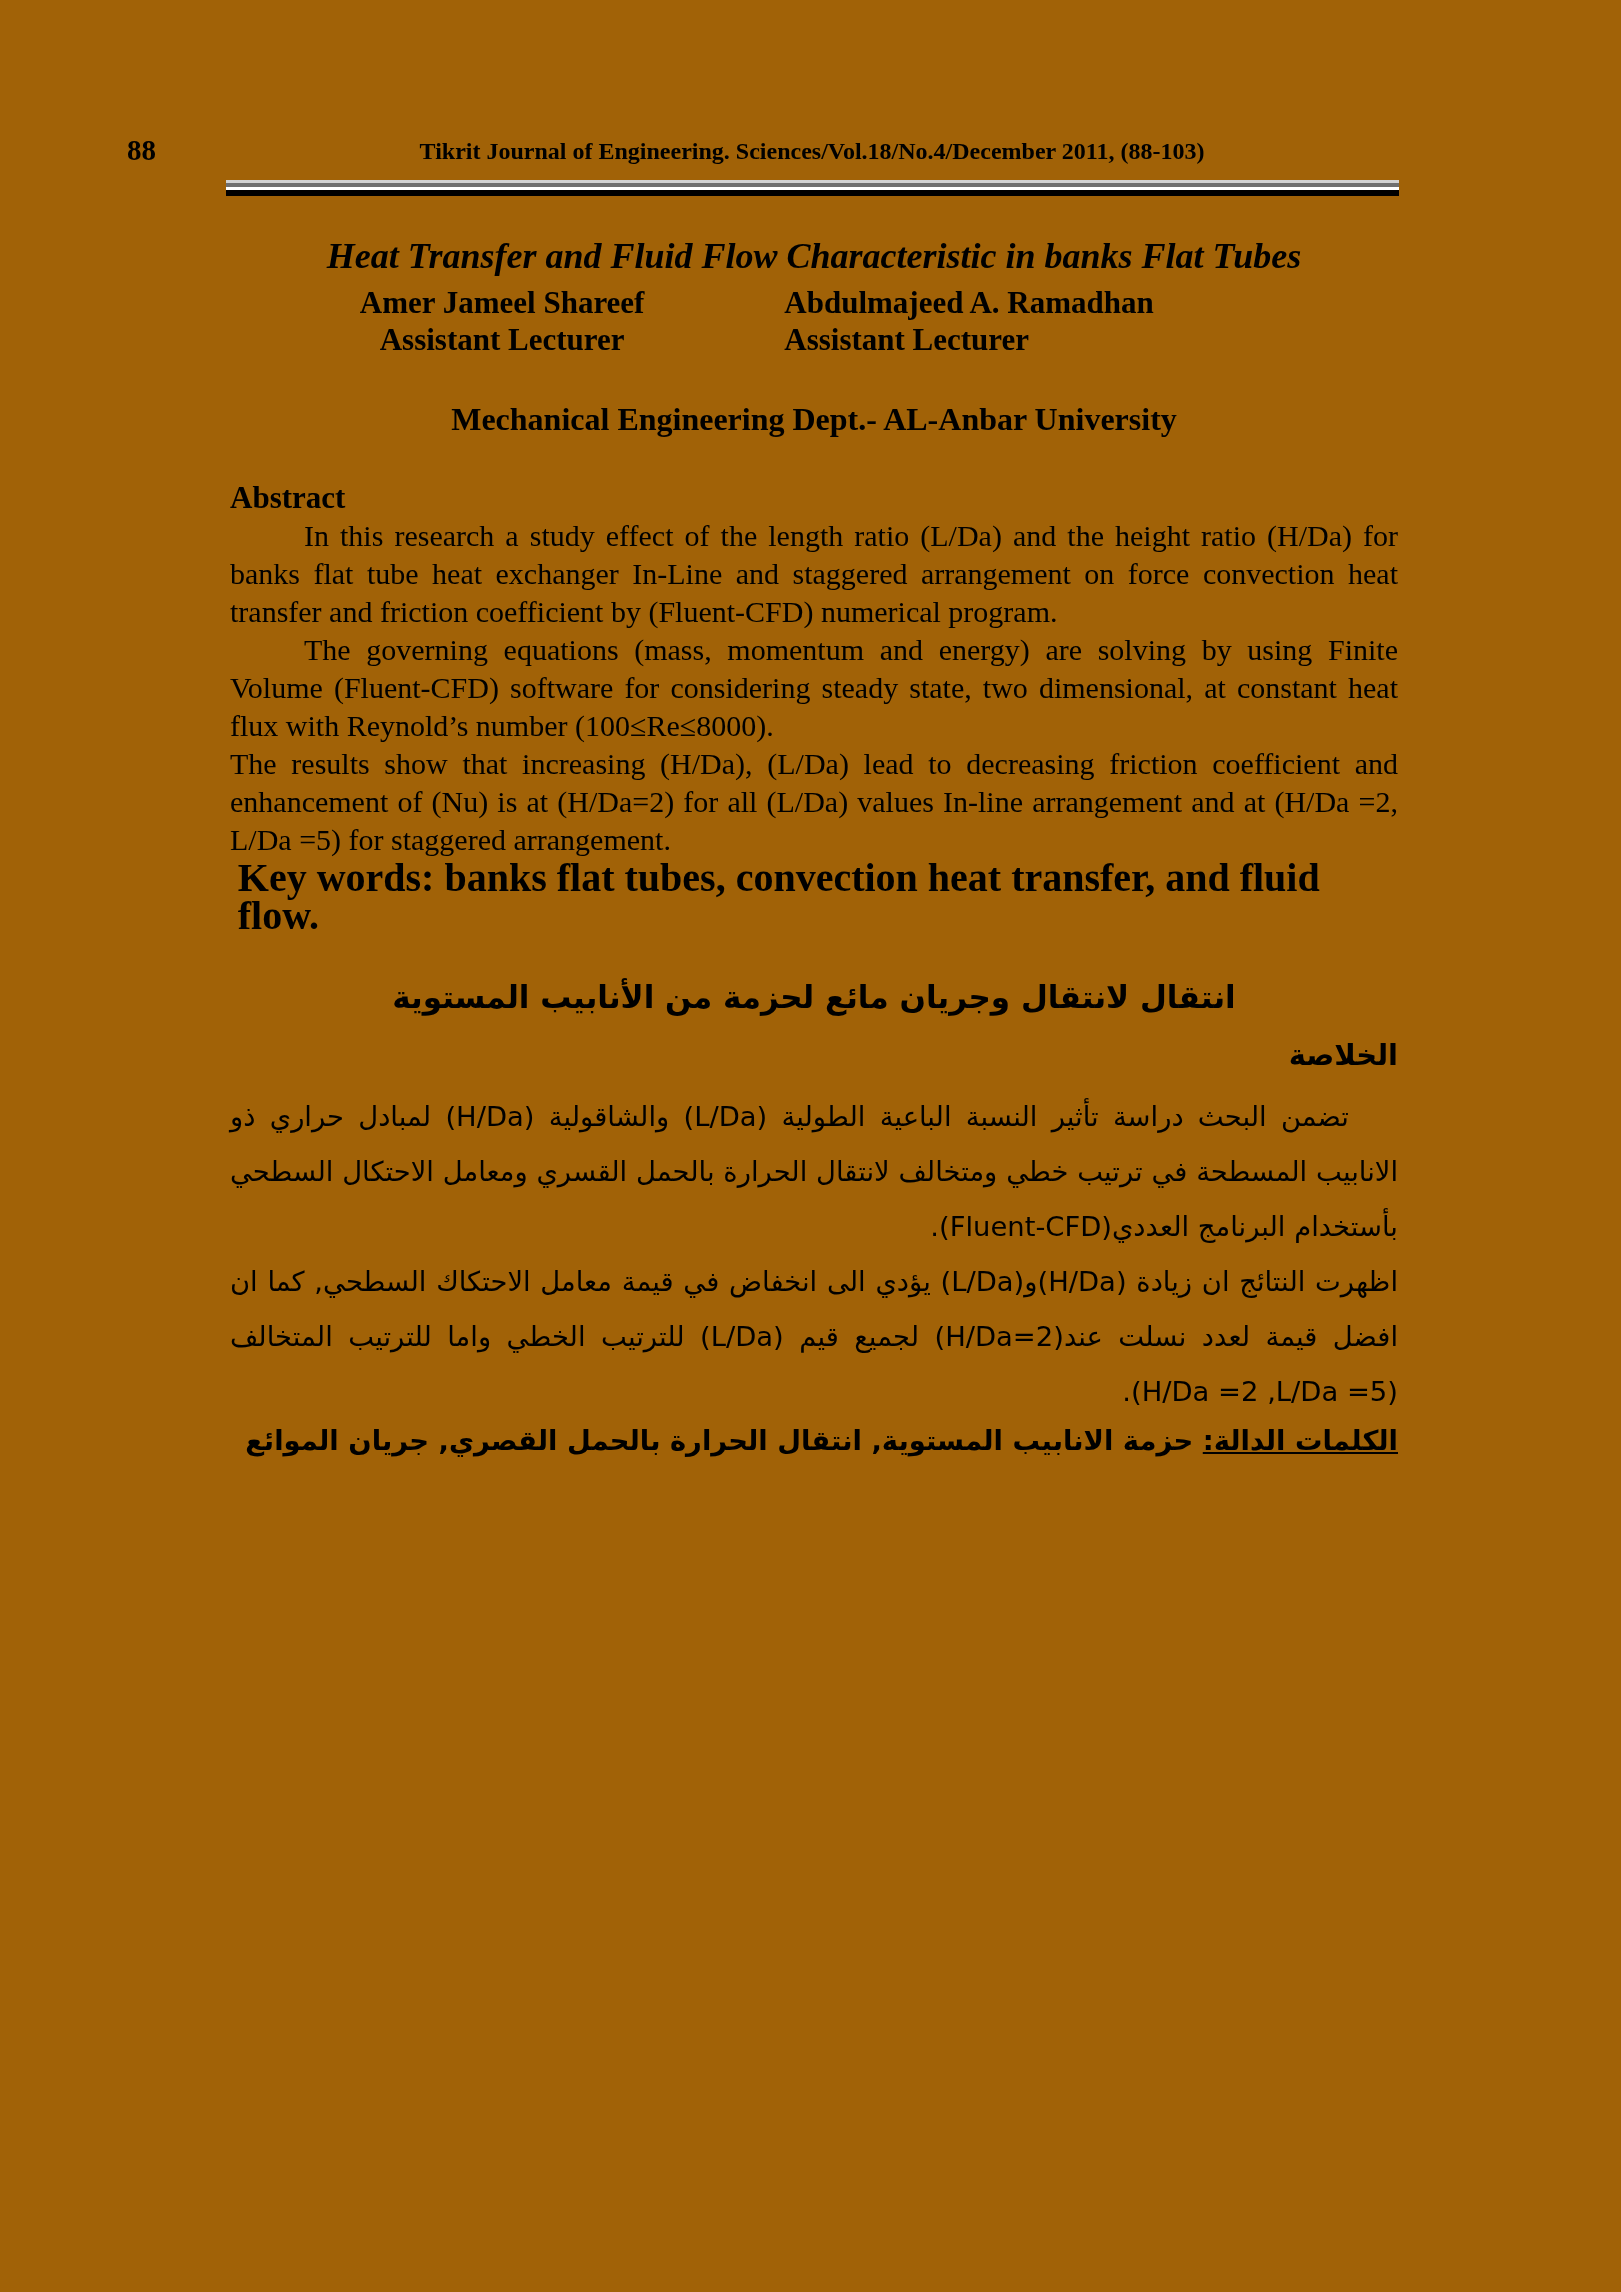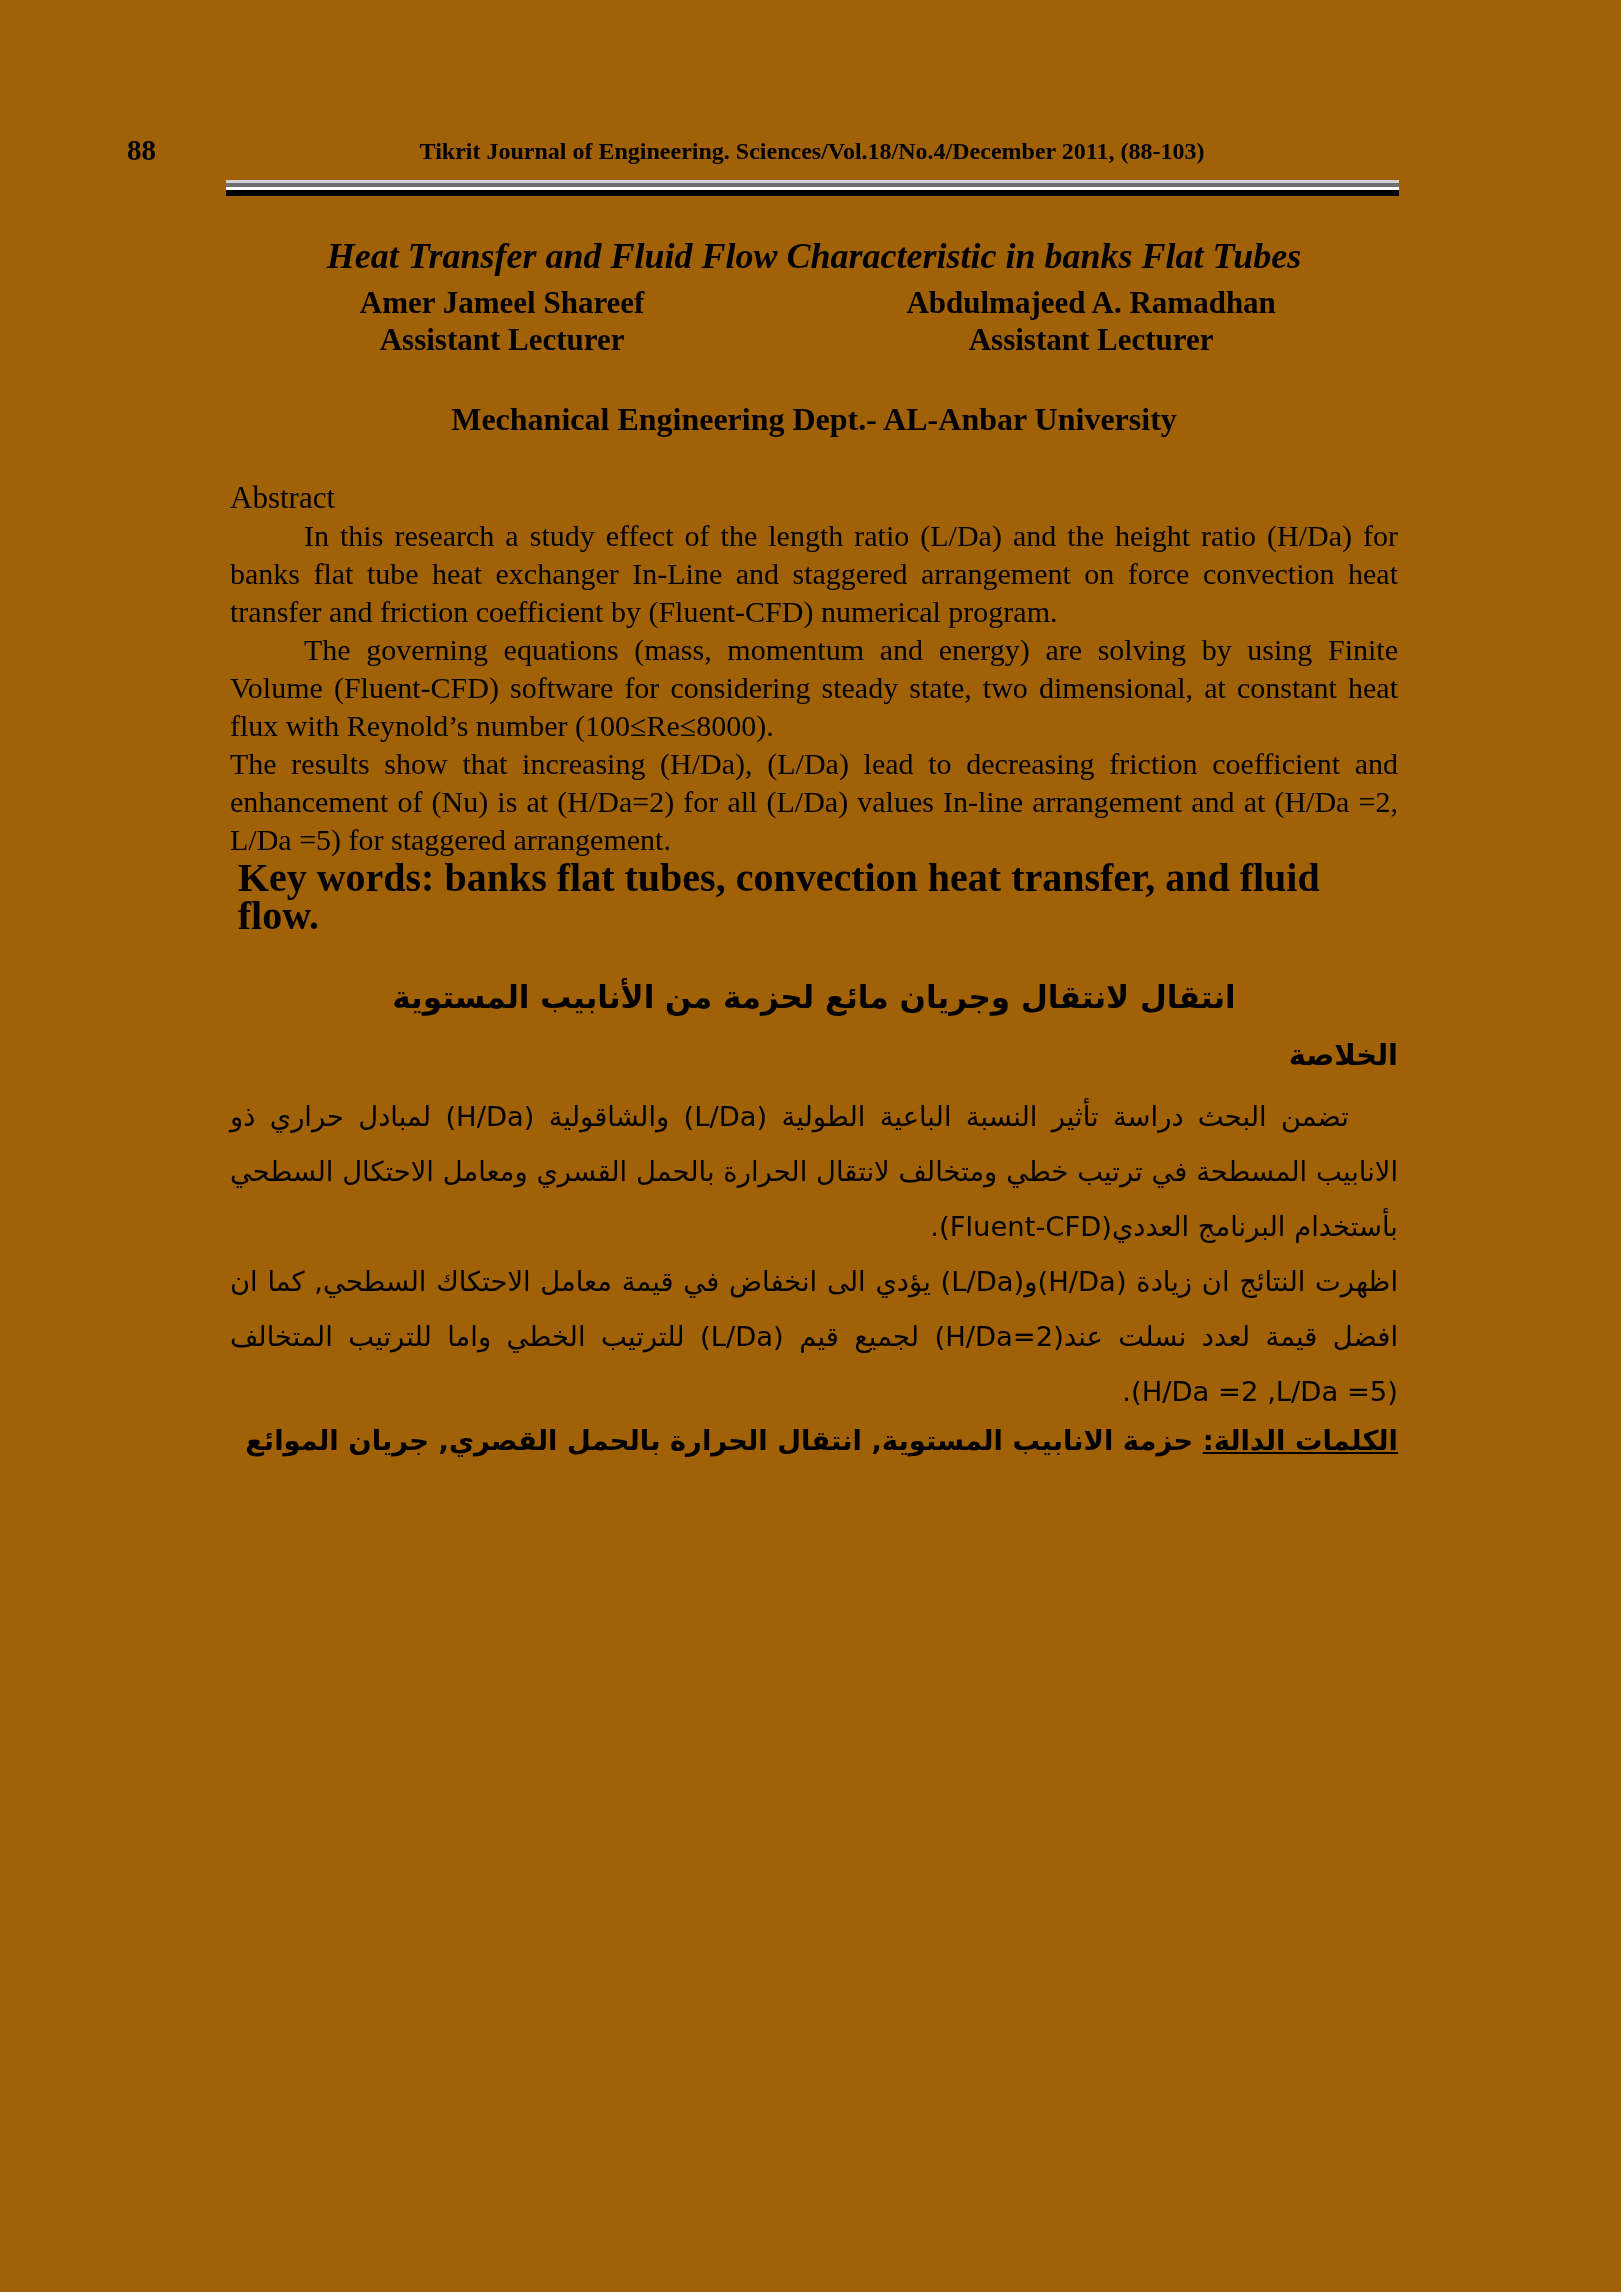--- a/index.html
+++ b/index.html
@@ -54,37 +54,37 @@
   .paper-title {
     margin: 0;
     font-size: 36px;
     font-weight: bold;
     font-style: italic;
     text-align: center;
     line-height: 43px;
   }
   .authors-row { display: flex; margin-top: 5.9px; gap: 10px; }
   .author-col-1 { width: 47%; text-align: center; }
-  .author-col-2 { width: 53%; text-align: center; }
+  .author-col-2 { width: 53%; }
   .author-name, .author-role {
     font-weight: bold;
     font-size: 31px;
     line-height: 37px;
   }
   .affiliation {
     margin-top: 41px;
     text-align: center;
     font-weight: bold;
     font-size: 32px;
     line-height: 40px;
   }
   .abstract-heading {
     margin: 39px 0 0 0;
     font-size: 31px;
-    font-weight: normal;
+    font-weight: bold;
     line-height: 39px;
   }
   .body-par {
     margin: 0;
     font-size: 30px;
     line-height: 38px;
     text-align: justify;
   }
   .indent { text-indent: 74px; }
   .keywords {

